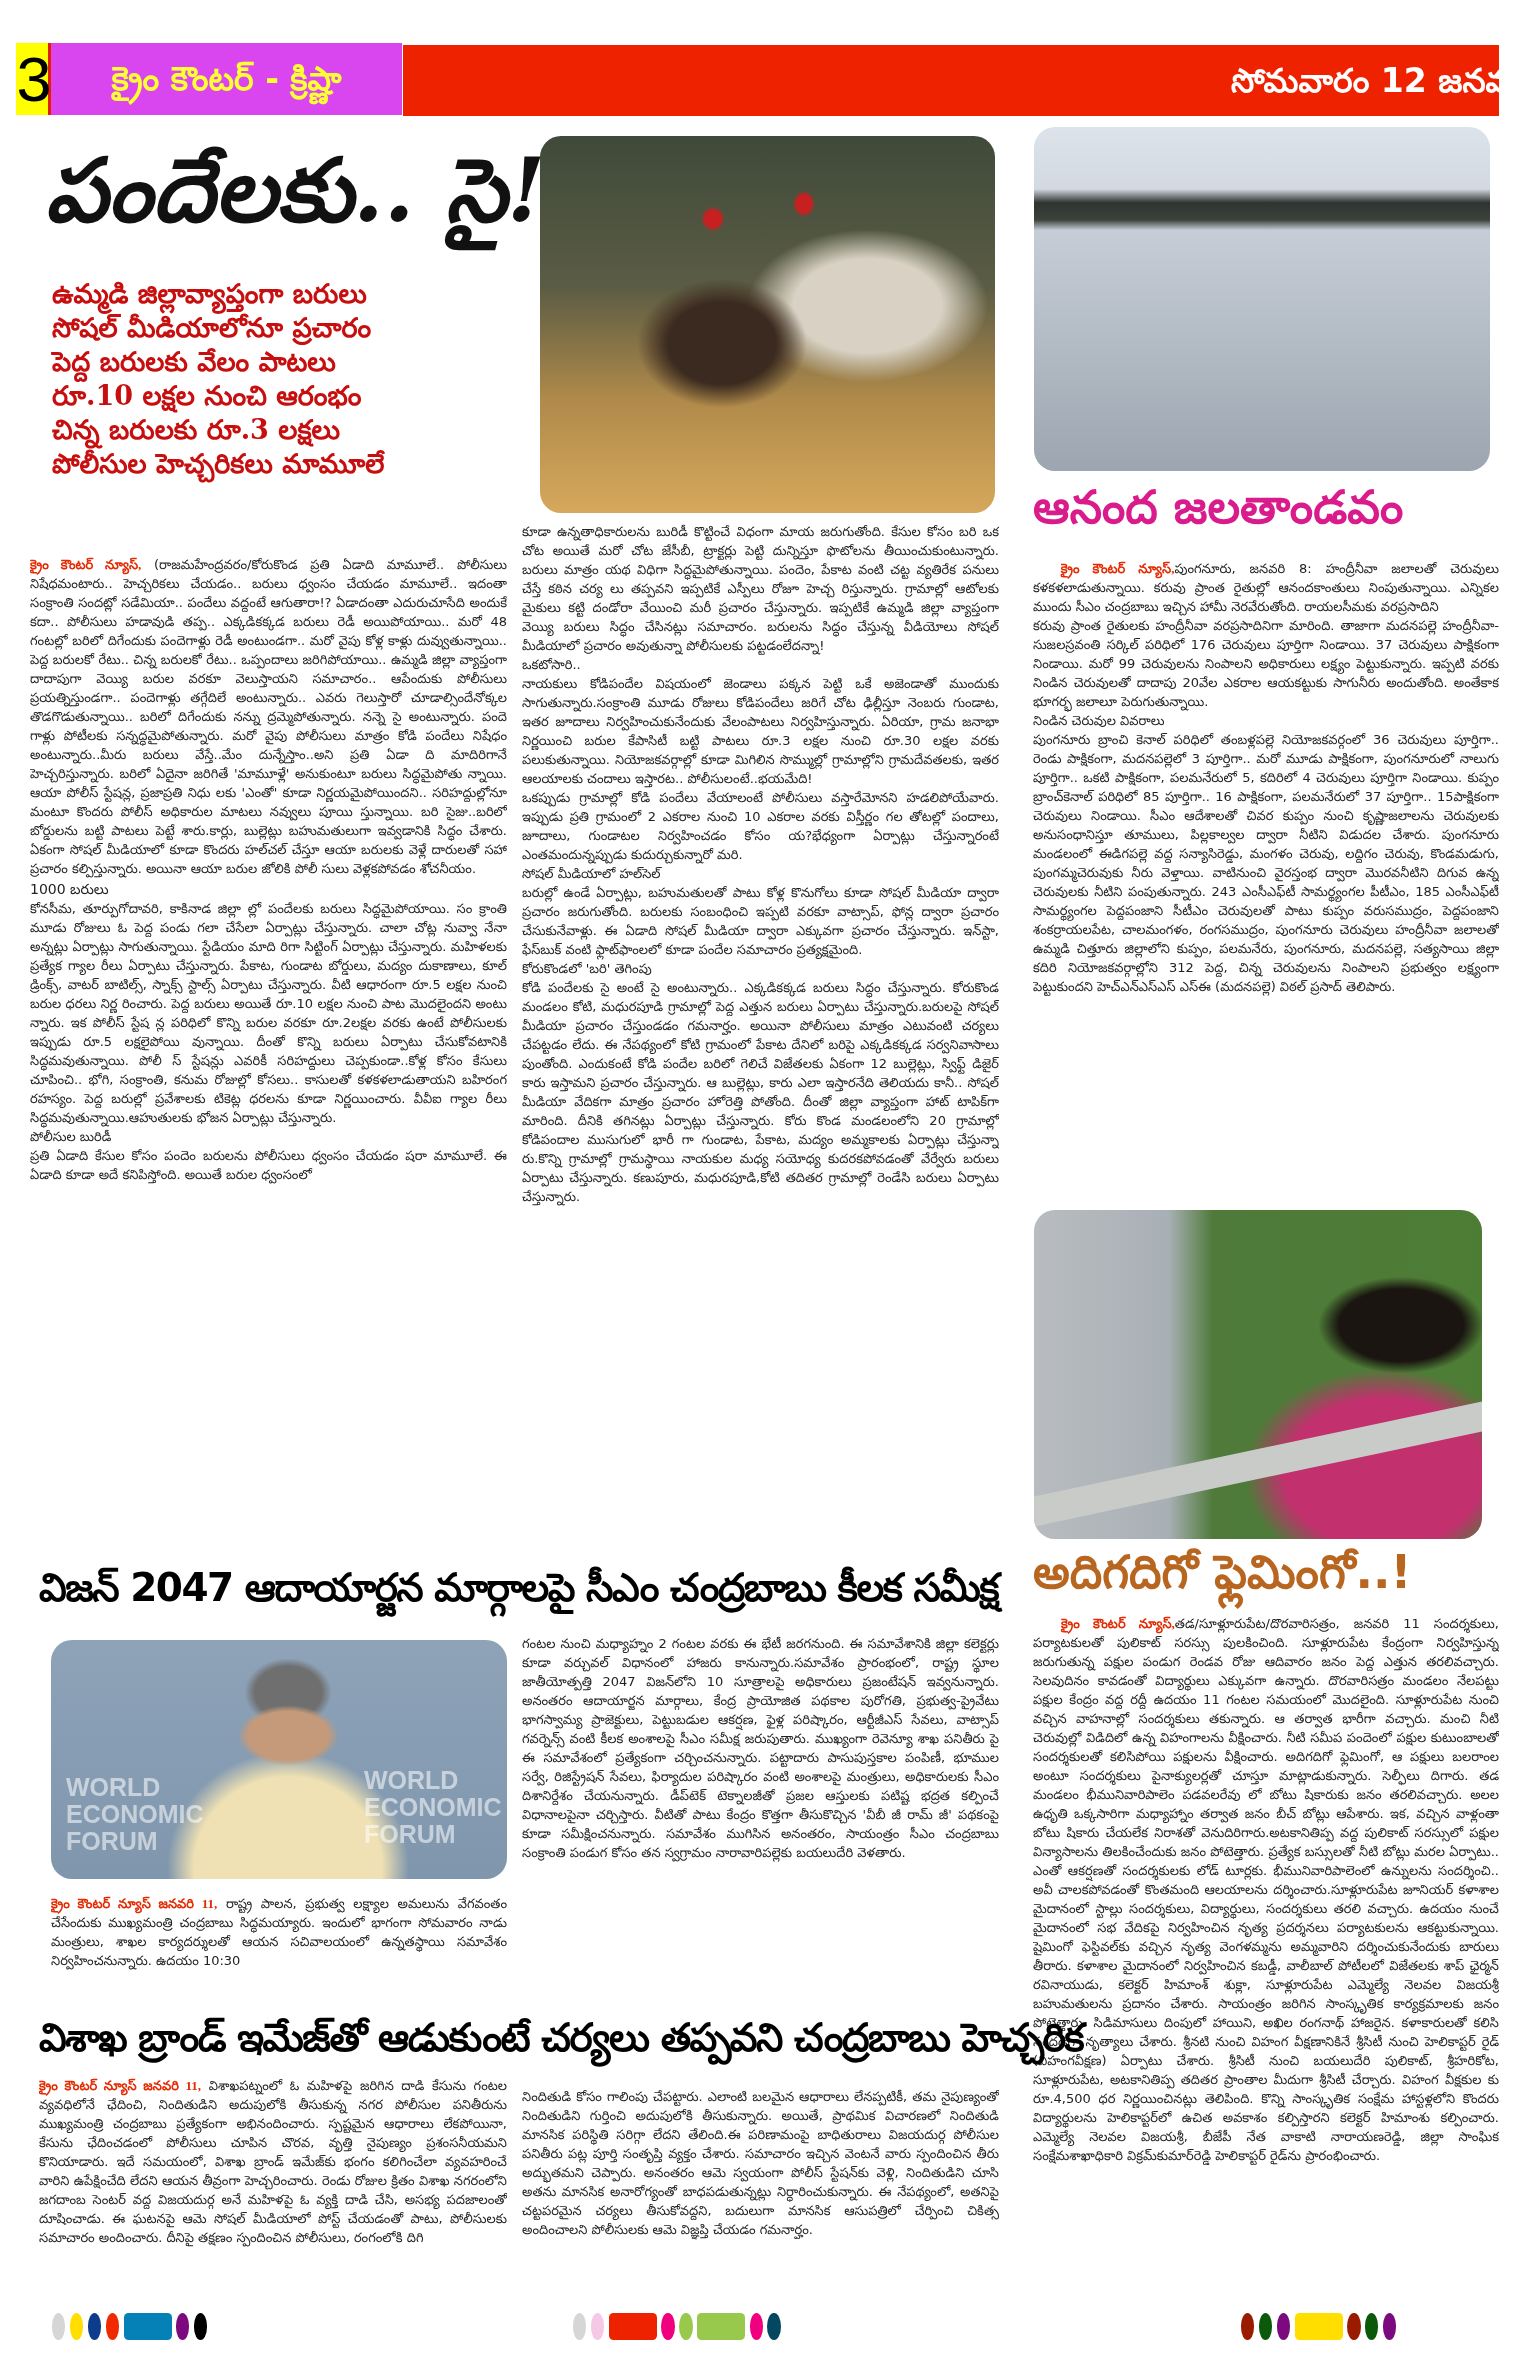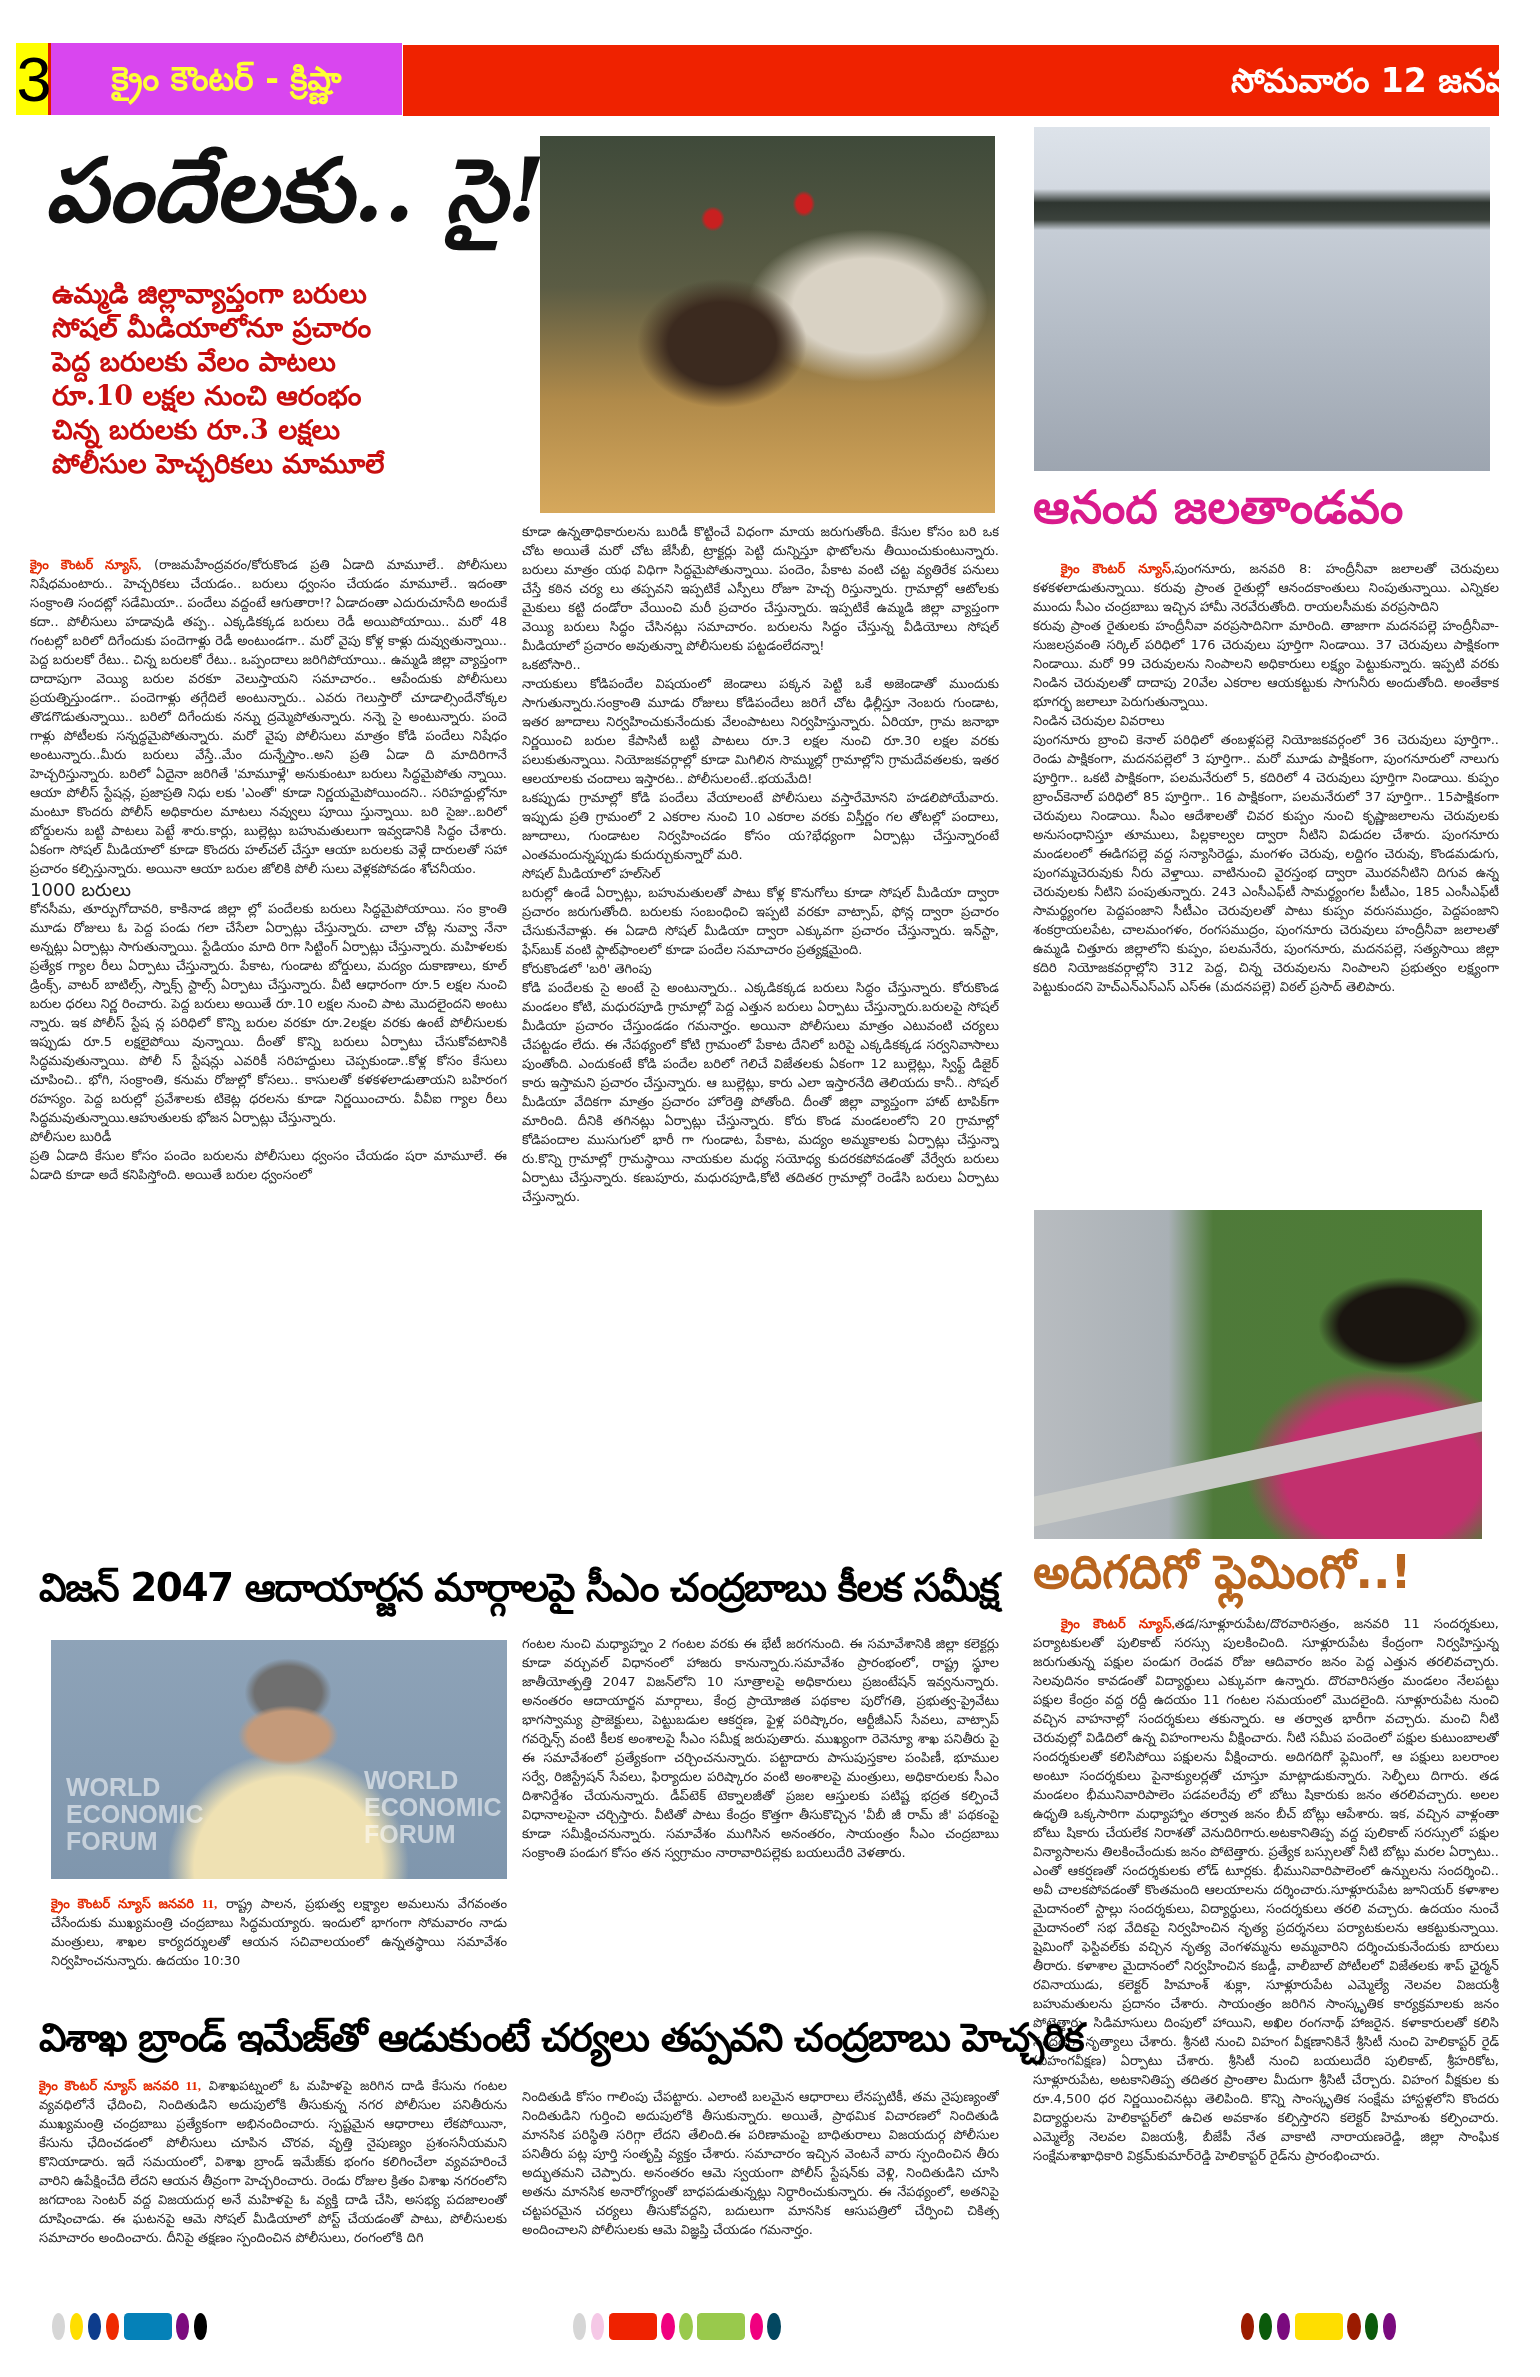--- a/index.html
+++ b/index.html
@@ -13,28 +13,28 @@
              font-size:33px; line-height:72px; text-align:center; font-weight:bold; }
   .hd-red { left:403px; top:45px; width:1096px; height:71px; background:#ef2200; color:#fff;
             font-size:33px; line-height:71px; font-weight:bold; }
   .hd-red span { position:absolute; left:828px; width:0; white-space:nowrap; transform:translateX(-50%); }
   
   .main-hl { left:45px; top:134px; width:462px; font-size:88px; font-weight:bold; line-height:112px; white-space:nowrap; font-family:"DejaVu Serif", serif;font-style:italic; }
   .subheads { left:52px; top:277px; width:447px; color:#c80f0f; font-size:27px; font-weight:bold; }
   .subheads div { height:34px; line-height:34px; white-space:nowrap; font-family:"DejaVu Serif", serif; }
   .body-text { font-size:13px; line-height:19px; text-align:justify; color:#222; font-family:"DejaVu Sans", sans-serif; }
   .body-text p { margin:0; text-indent:0; }
-  .body-text .sub { font-size:18px; margin:1.5px 0 0 0; }
+  .body-text .sub { font-size:14px; margin:1.5px 0 0 0; }
   .by { color:#e32a00; font-weight:bold;font-family:Liberation Serif, serif; }
   .col1 { left:30px; top:555px; width:477px; height:999px; overflow:hidden; }
   .col2 { left:522px; top:522px; width:477px; height:1033px; overflow:hidden; }
   .col3a { left:1033px; top:559px; width:466px; height:641px; overflow:hidden; }
   .col3b { left:1033px; top:1614px; width:466px; height:690px; overflow:hidden; }
   
-  .img { overflow:hidden; }
+  .img { overflow:hidden;border-radius:21px; }
   .img-rooster { left:540px; top:136px; width:455px; height:377px;
     background: radial-gradient(ellipse at 40% 55%, #3b2a1f 0 14%, transparent 22%),
                 radial-gradient(ellipse at 72% 45%, #d9d2c4 0 16%, transparent 26%),
                 radial-gradient(ellipse at 38% 22%, #c82020 0 2%, transparent 3%),
                 radial-gradient(ellipse at 58% 18%, #c82020 0 2%, transparent 3%),
                 linear-gradient(180deg, #3f4a3a 0%, #5b5c44 40%, #b08a4a 70%, #d6a85c 100%); }
   .img-lake { left:1034px; top:127px; width:456px; height:344px;
     background: linear-gradient(180deg, #dde3ea 0%, #d3d9e1 18%, #2e3530 22%, #3b423c 27%, #c6cdd6 30%, #b4bcc6 60%, #9da5b0 100%); }
   .img-woman { left:1034px; top:1210px; width:448px; height:329px;
     background: radial-gradient(ellipse at 82% 35%, #1a1510 0 12%, transparent 16%),

